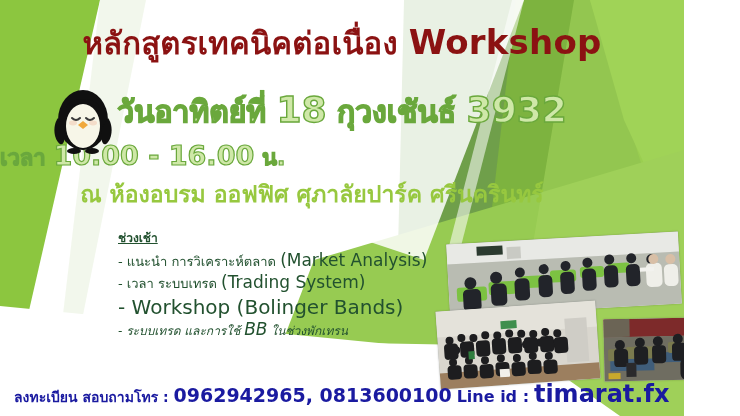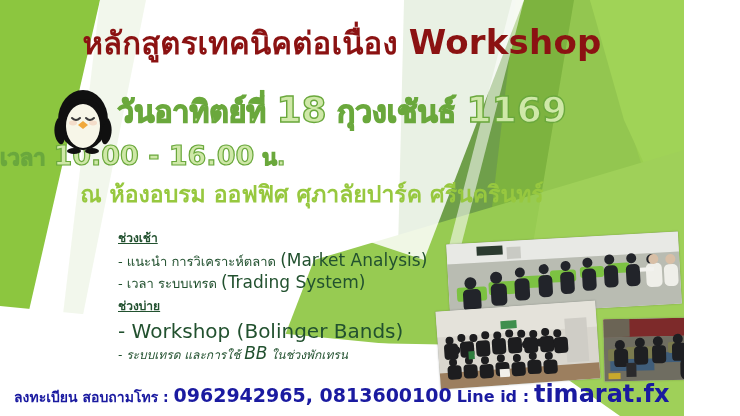--- a/index.html
+++ b/index.html
@@ -199,21 +199,21 @@
 
   <div class="title">
     <span>หลักสูตรเทคนิคต่อเนื่อง</span>
     <span class="en">Workshop</span>
   </div>
 
   <div class="dateline">
     <span>วันอาทิตย์ที่</span>
     <span class="big">18</span>
     <span>กุวงเชันธ์</span>
-    <span class="big">1169</span>
+    <span class="big">3932</span>
   </div>
 
   <div class="timeline-row">
     <span>เวลา</span>
     <span class="big">10.00 - 16.00</span>
     <span>น.</span>
   </div>
 
   <div class="venue">ณ ห้องอบรม ออฟฟิศ ศุภาลัยปาร์ค ศรีนครินทร์</div>
 
@@ -225,21 +225,20 @@
       <span>แนะนำ การวิเคราะห์ตลาด</span>
       <span class="en">(Market Analysis)</span>
     </div>
 
     <div class="item">
       <span>-</span>
       <span>เวลา ระบบเทรด</span>
       <span class="en">(Trading System)</span>
     </div>
 
-    <div class="sec-head">ช่วงบ่าย</div>
 
     <div class="item item-lg">- Workshop (Bolinger Bands)</div>
 
     <div class="item item-sm">
       <span>- ระบบเทรด และการใช้</span>
       <span class="bb">BB</span>
       <span>ในช่วงพักเทรน</span>
     </div>
   </div>
 

